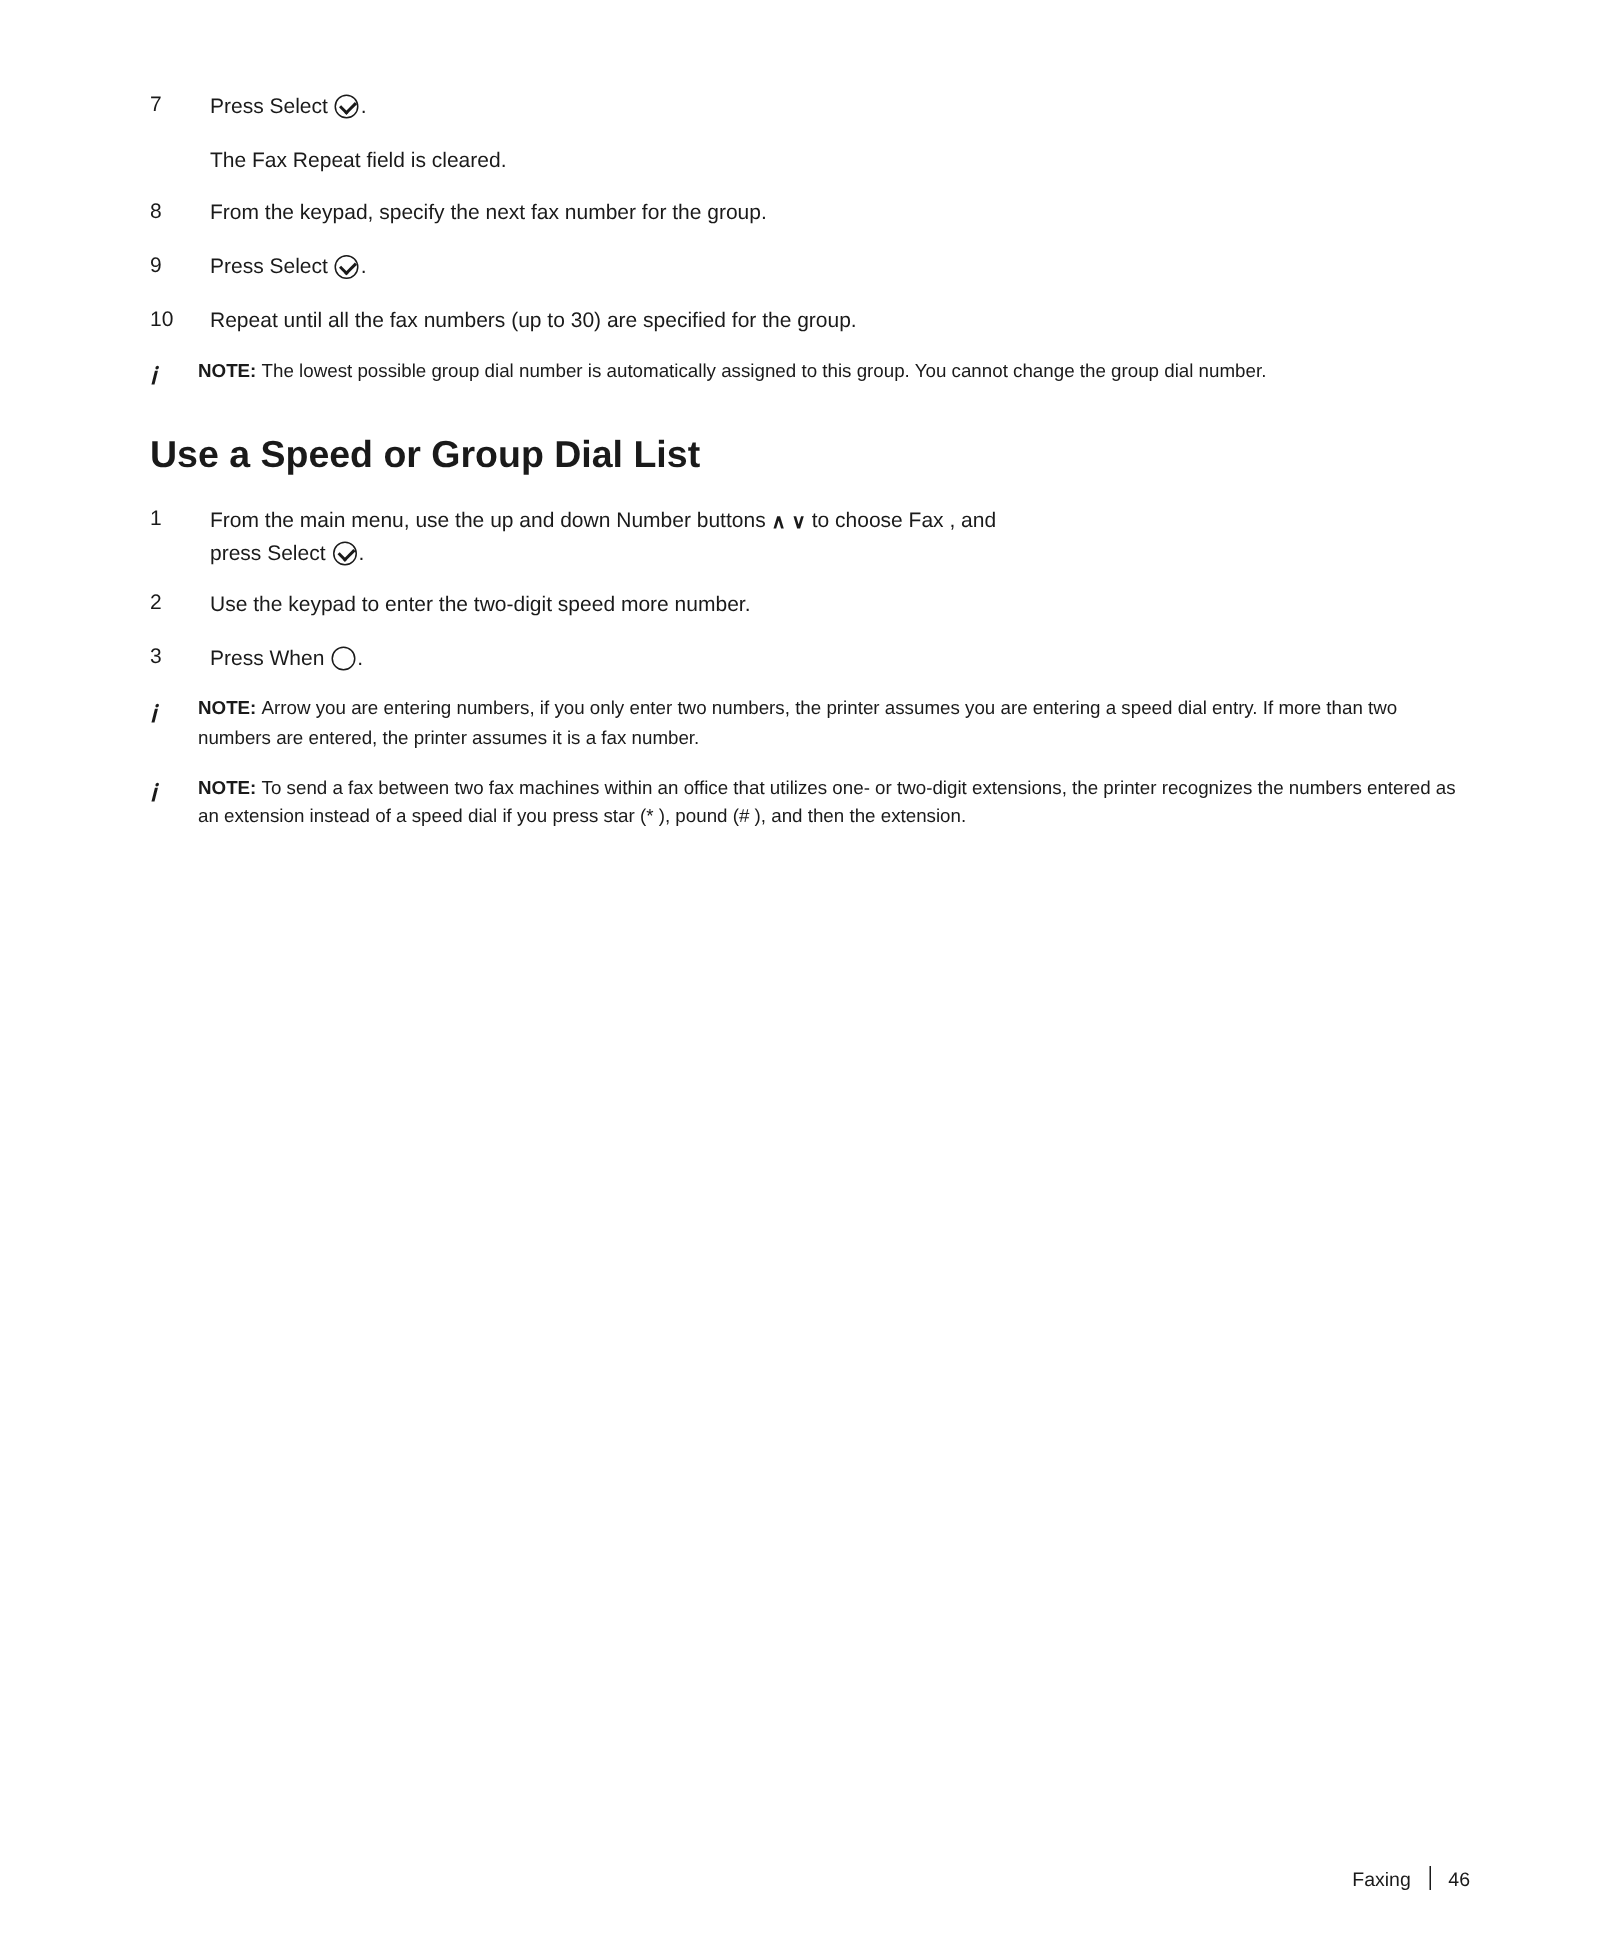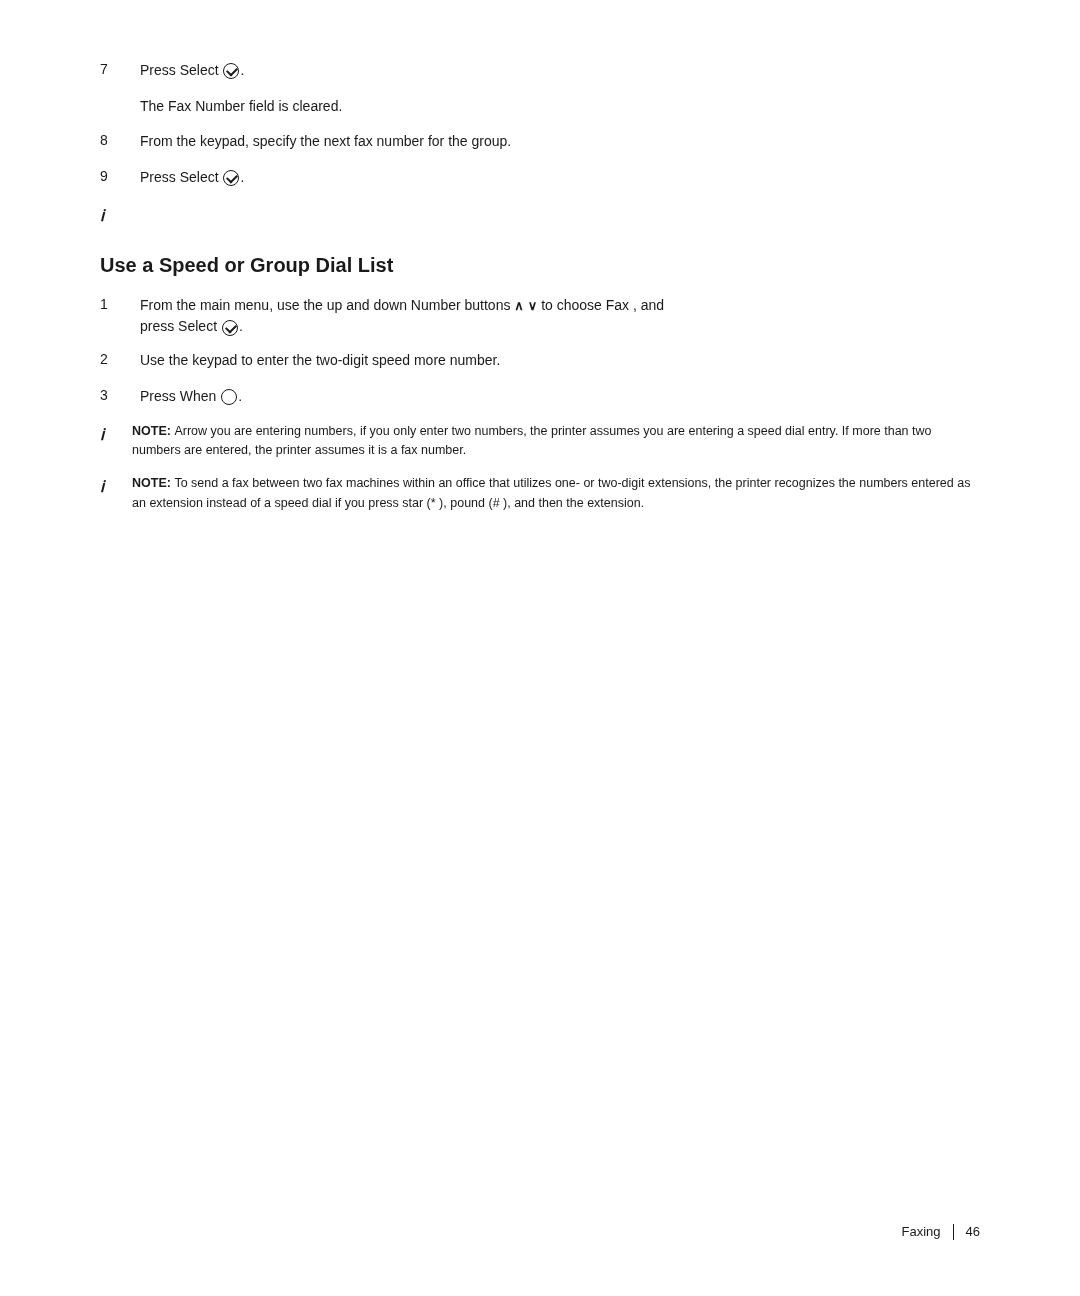--- a/index.html
+++ b/index.html
@@ -44,21 +44,21 @@
     }
 
     .sub-line {
       margin-left: 40px;
       margin-bottom: 14px;
       font-size: 14px;
       line-height: 1.55;
     }
 
     .section-heading {
-      font-size: 20px;
+      font-size: 25px;
       font-weight: bold;
       margin-top: 28px;
       margin-bottom: 18px;
     }
 
     .note-block {
       display: flex;
       margin-bottom: 16px;
       align-items: flex-start;
       margin-left: 0px;
@@ -122,25 +122,26 @@
 
     .arrow-down {
       display: inline-block;
       font-size: 13px;
       font-weight: bold;
       vertical-align: middle;
     }
 
     .footer {
       position: absolute;
-      bottom: 56px;
+      bottom: 36px;
       right: 100px;
       font-size: 13px;
       color: #1a1a1a;
       display: flex;
+      align-items: center;
       gap: 12px;
     }
 
     .footer-divider {
       width: 1px;
       height: 16px;
       background: #1a1a1a;
       display: inline-block;
     }
 
@@ -154,37 +155,44 @@
 <body>
 
 <div class="page">
 
   <div class="step-item">
     <span class="step-num">7</span>
     <span class="step-content">
       <span>Press Select </span><span class="select-icon"></span><span>.</span>
     </span>
   </div>
-  <div class="sub-line">The Fax Number   field is cleared.</div>
+  <div class="sub-line">The Fax Repeat   field is cleared.</div>
 
   <div class="step-item">
     <span class="step-num">8</span>
     <span class="step-content">From the keypad, specify the next fax number for the group.</span>
   </div>
 
   <div class="step-item">
     <span class="step-num">9</span>
     <span class="step-content">
       <span>Press Select </span><span class="select-icon"></span><span>.</span>
     </span>
   </div>
 
+  <div class="step-item">
+    <span class="step-num">10</span>
+    <span class="step-content">Repeat until all the fax numbers (up to 30) are specified for the group.</span>
+  </div>
 
   <div class="note-block" style="margin-top:4px; margin-bottom:22px;">
     <span class="note-icon italic-note-icon">ℹ</span>
+    <span class="note-text">
+      <strong>NOTE:</strong>&nbsp;<span>The lowest possible group dial number is automatically assigned to this group. You cannot change the group dial number.</span>
+    </span>
   </div>
 
   <div class="section-heading">Use a Speed or Group Dial List</div>
 
   <div class="step-item" style="margin-bottom:0;">
     <span class="step-num">1</span>
     <span class="step-content">
       <span>From the main menu, use the up and down Number buttons </span><span class="arrow-up">∧</span> <span class="arrow-down">∨</span><span> to choose Fax , and</span><br>
       <span>press Select </span><span class="select-icon"></span><span>.</span>
     </span>

